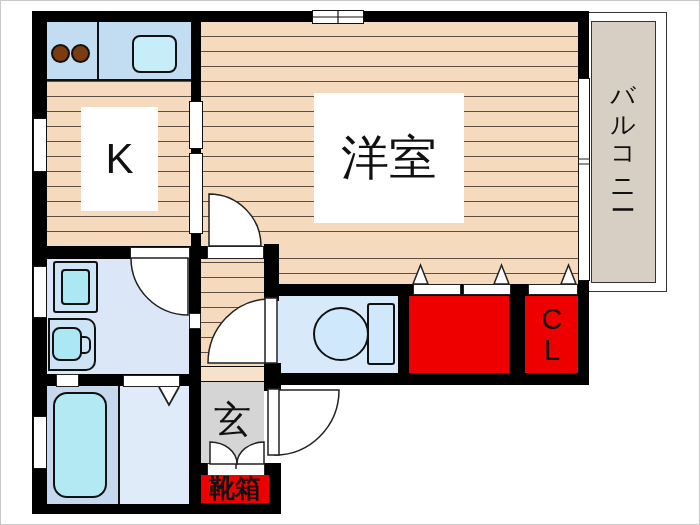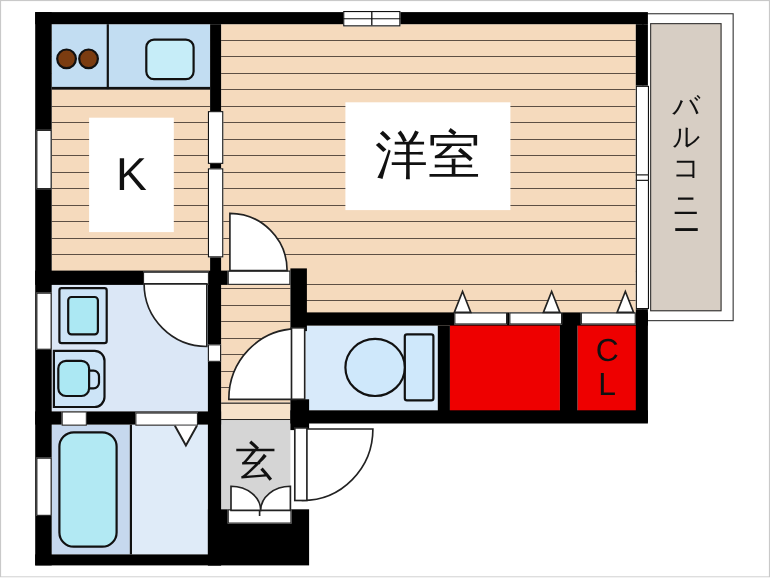--- a/index.html
+++ b/index.html
@@ -103,27 +103,30 @@
     <line x1="337" y1="10" x2="337" y2="22" stroke="#111" stroke-width="1.2"></line>
     <line x1="311" y1="16" x2="363" y2="16" stroke="#111" stroke-width="1"></line>
     <line x1="577" y1="158" x2="589" y2="158" stroke="#222" stroke-width="1"></line>
     <line x1="577" y1="163" x2="589" y2="163" stroke="#222" stroke-width="1"></line>
     <line x1="235" y1="463" x2="235" y2="468" stroke="#222" stroke-width="1.5"></line>
   </svg>
 
   <div class="abs lbl whitebox" style="left:80px;top:106px;width:77px;height:104px;font-size:42px;">
     <span>K</span>
   </div>
-  <div class="abs lbl whitebox" style="left:313px;top:92px;width:150px;height:98px;font-size:48px;">
+  <div class="abs lbl whitebox" style="left:313px;top:92px;width:150px;height:130px;font-size:48px;">
     <span>洋室</span>
   </div>
   <div class="abs" style="left:596px;top:66px;width:54px;height:176px;display:flex;justify-content:center;">
     <span style="writing-mode:vertical-rl;font-size:25px;letter-spacing:4px;font-weight:500;">バルコニー</span>
   </div>
   <div class="abs lbl" style="left:204px;top:396px;width:55px;height:46px;font-size:37px;">
     <span>玄</span>
   </div>
   <div class="abs lbl" style="left:524px;top:294px;width:54px;height:79px;font-size:29px;line-height:1.05;">
     <span>C</span>
     <span>L</span>
   </div>
+  <div class="abs lbl" style="left:200px;top:474px;width:68px;height:28px;background:#ee0000;font-size:26px;font-weight:600;">
+    <span>靴箱</span>
+  </div>
 
 </div>
 
 </body></html>

